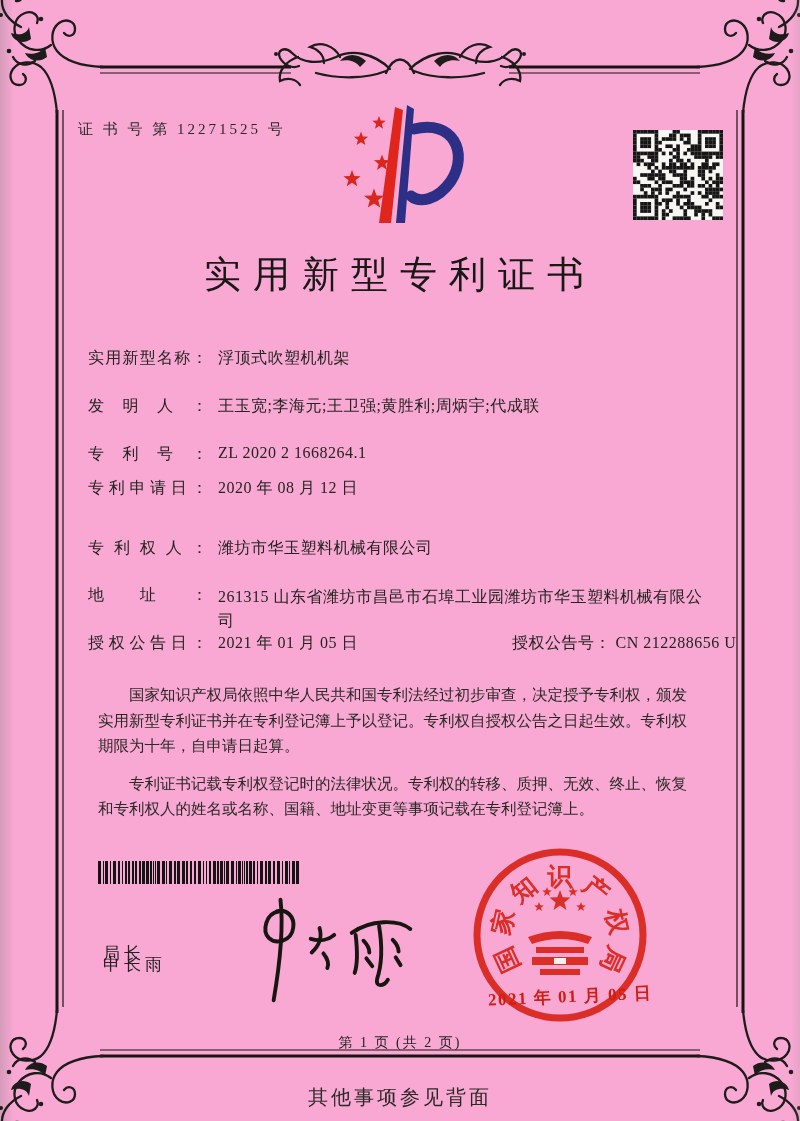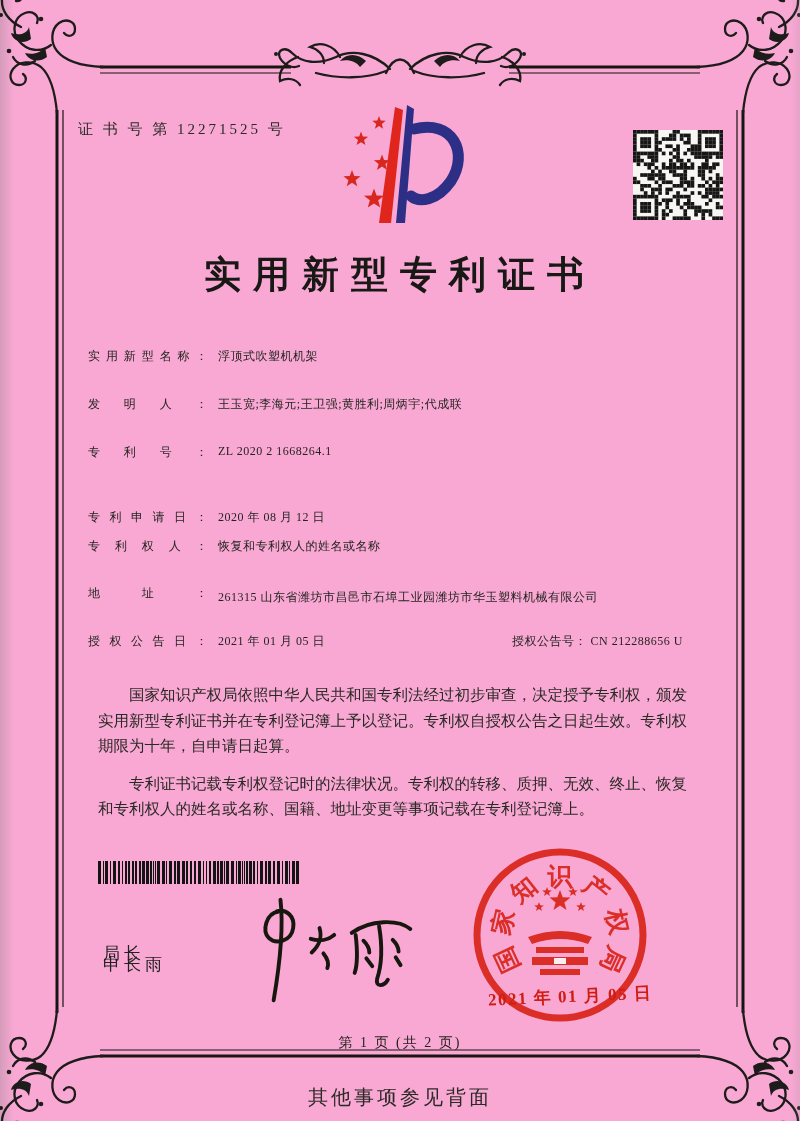--- a/index.html
+++ b/index.html
@@ -22,23 +22,23 @@
   svg.deco{position:absolute;left:0;top:0;pointer-events:none;}
   .orn path{stroke:#1d1c1a;stroke-width:2.3;fill:none;stroke-linecap:round;}
   .orn .leaf{fill:#1d1c1a;stroke:none;}
   .orn .dotf{fill:#1d1c1a;}
   .cert-no{
     position:absolute;left:78px;top:120px;font-size:15px;letter-spacing:3px;
     color:#2b2a26;
   }
   .title{
     position:absolute;left:0;top:250px;width:100%;text-align:center;
-    font-size:37px;font-weight:bold;letter-spacing:12px;color:#181815;
+    font-size:37px;font-weight:normal;letter-spacing:12px;color:#181815;
   }
-  .frow{position:absolute;left:88px;width:624px;display:flex;font-size:12px;letter-spacing:.5px;}
+  .frow{position:absolute;left:88px;width:624px;display:flex;font-size:16px;letter-spacing:.5px;}
   .flabel{display:inline-block;width:120px;text-align:justify;text-align-last:justify;flex:0 0 120px;}
   .fvalue{margin-left:10px;flex:1;}
   .addr .fvalue{width:460px;line-height:24px;}
   .grant2{position:absolute;left:424px;top:0;white-space:nowrap;}
   .paras{position:absolute;left:86px;top:670px;width:620px;font-size:15.5px;line-height:25.5px;color:#2a2925;}
   .paras p{margin:12px;text-indent:2em;}
   .signer{position:absolute;left:103px;font-size:17px;letter-spacing:4px;color:#222;}
   .seal-date{
     position:absolute;left:488px;top:985px;font-size:17px;font-weight:bold;
     color:#cf1d12;letter-spacing:1.5px;transform:rotate(-2.5deg);
@@ -496,27 +496,27 @@
     <span class="fvalue">浮顶式吹塑机机架</span>
   </div>
   <div class="frow" style="top:396px">
     <span class="flabel">发明人：</span>
     <span class="fvalue">王玉宽;李海元;王卫强;黄胜利;周炳宇;代成联</span>
   </div>
   <div class="frow" style="top:444px">
     <span class="flabel">专利号：</span>
     <span class="fvalue">ZL 2020 2 1668264.1</span>
   </div>
-  <div class="frow" style="top:509px">
+  <div class="frow" style="top:478px">
     <span class="flabel">专利申请日：</span>
     <span class="fvalue">2020 年 08 月 12 日</span>
   </div>
   <div class="frow" style="top:538px">
     <span class="flabel">专利权人：</span>
-    <span class="fvalue">恢复和专利权人的姓名或名称</span>
+    <span class="fvalue">潍坊市华玉塑料机械有限公司</span>
   </div>
   <div class="frow addr" style="top:585px">
     <span class="flabel">地址：</span>
     <span class="fvalue">261315 山东省潍坊市昌邑市石埠工业园潍坊市华玉塑料机械有限公司</span>
   </div>
   <div class="frow" style="top:633px;position:absolute">
     <span class="flabel">授权公告日：</span>
     <span class="fvalue" style="flex:0 0 auto">2021 年 01 月 05 日</span>
     <span class="grant2">
       <span>授权公告号：</span>

